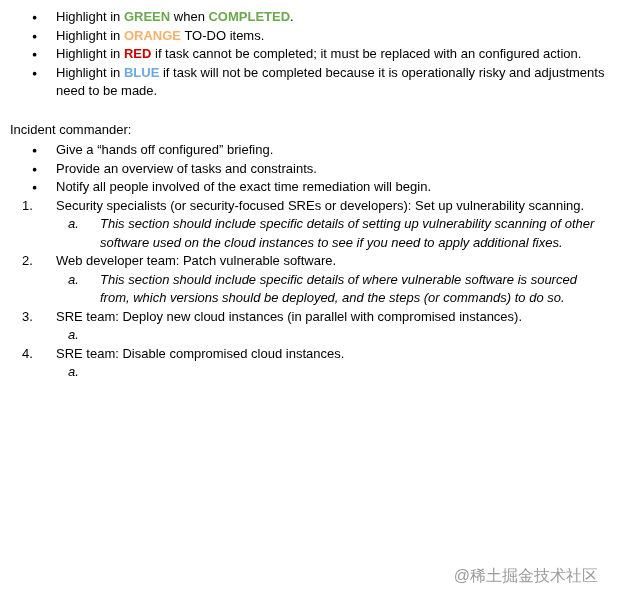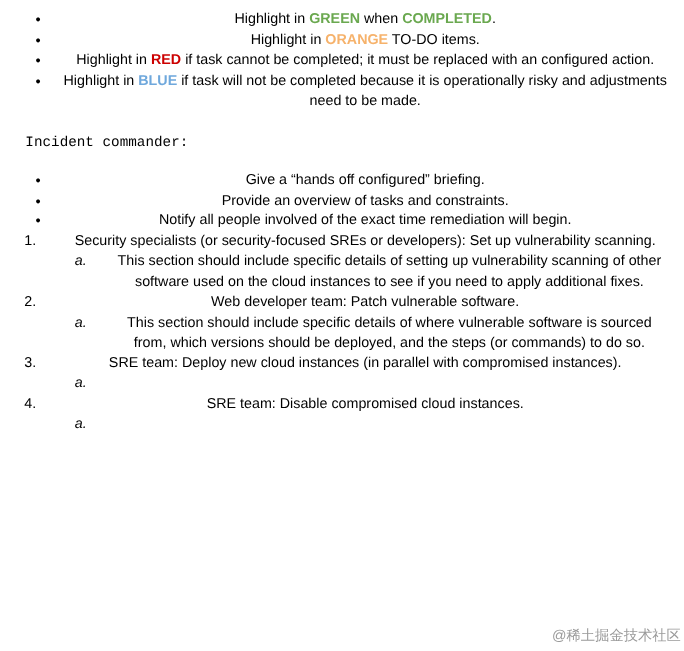--- a/index.html
+++ b/index.html
@@ -13,40 +13,40 @@
     position: relative;
     overflow: hidden;
   }
   .doc {
     padding: 8px 14px 0 8px;
     font-size: 13px;
     line-height: 18.5px;
   }
   .heading { font-size: 15.5px; line-height: 20px; margin: 0 0 5px 0; }
   .h-bold { font-weight: 700; }
-  .para { margin: 15px; font-family: Liberation Mono, monospace; }
+  .para { margin: 2px; }
   .gap-lg { margin-top: 20px; }
   .gap-md { margin-top: 16px; }
   .li { display: flex; align-items: flex-start; }
   .marker { flex: 0 0 auto; }
   .bullet-marker { margin-left: 24px; width: 24px; font-size: 8.5px; line-height: 18.5px; }
   .num-marker { margin-left: 14px; width: 34px; }
   .sub-marker { margin-left: 60px; width: 32px; font-style: italic; }
-  .content { flex: 1 1 auto; text-align: center; }
-  .italic { }
+  .content { flex: 1 1 auto; }
+  .italic { font-style: italic; }
   .hl { font-weight: 700; }
   .green  { color: var(--color-green,  #6aa84f); }
   .orange { color: var(--color-orange, #f6b26b); }
   .red    { color: var(--color-red,    #cc0000); }
   .blue   { color: var(--color-blue,   #6fa8dc); }
   .watermark {
     position: absolute;
-    right: 3px;
+    right: 24px;
     bottom: 5px;
-    font-size: 13px;
+    font-size: 16px;
     color: var(--color-watermark, #9b9b9b);
     text-align: right;
   }
 </style>
 </head>
 <body>
 
 <div class="doc">
 
 

